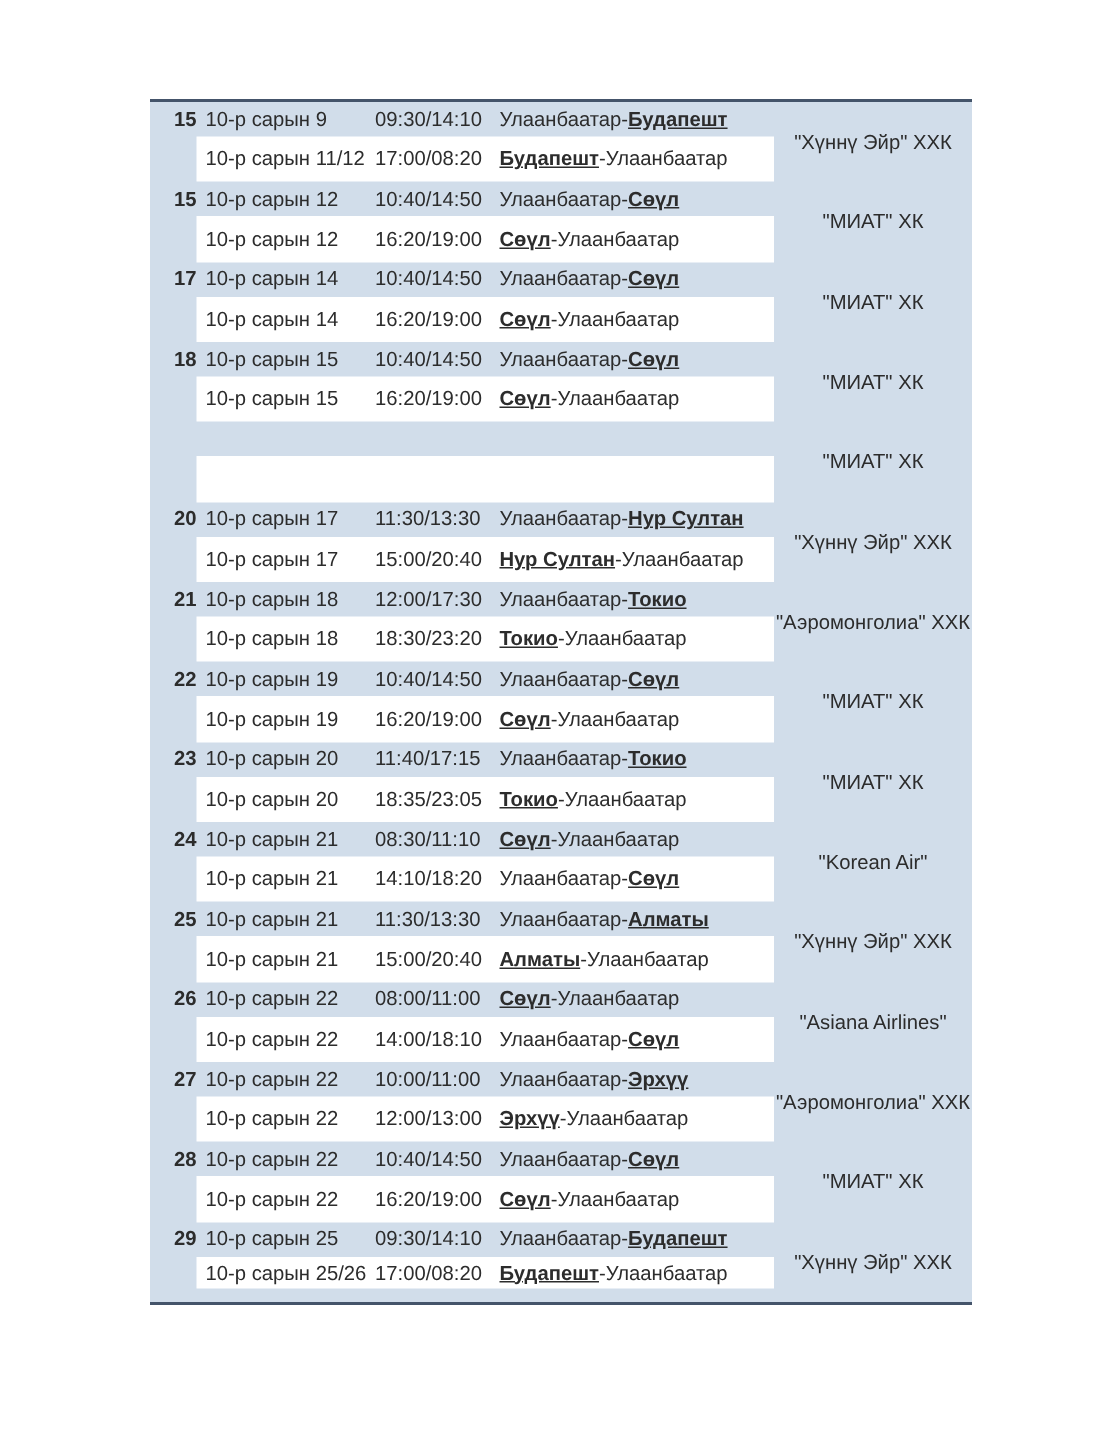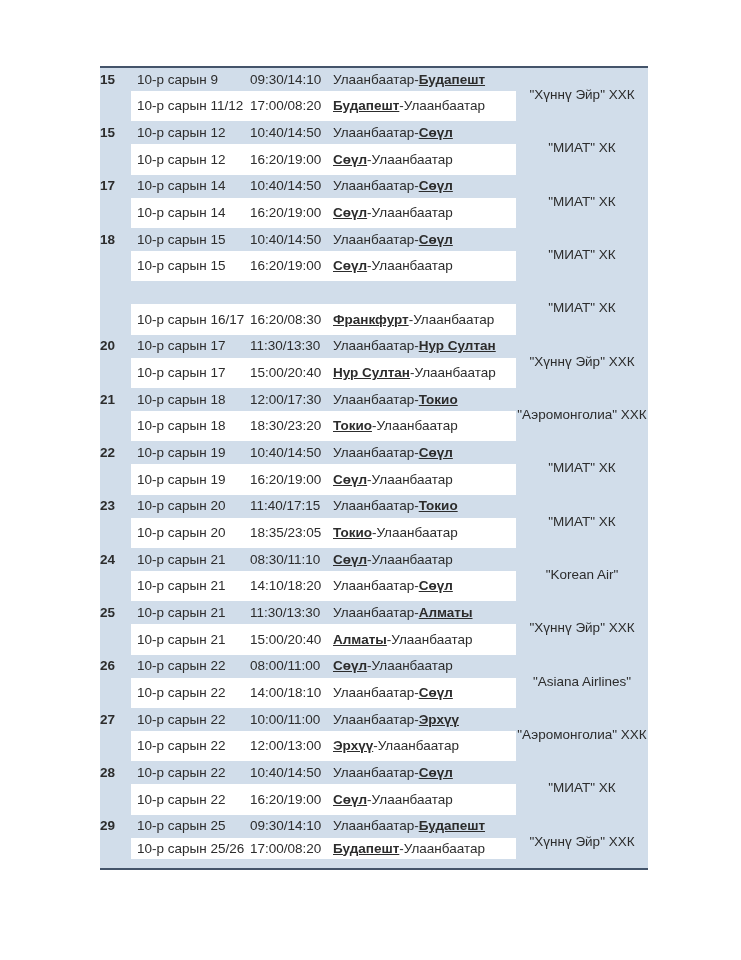--- a/index.html
+++ b/index.html
@@ -23,21 +23,21 @@
   }
   .pair.last .strip { bottom:9px; }
   .row-a, .row-b {
     position:absolute; left:0; width:548px;
     display:grid; grid-template-columns:31px 117px 84px 184px;
     align-items:center; font-size:13.5px; line-height:1;
   }
   .row-a { top:0; height:23px; }
   .row-b { top:23px; bottom:0; }
   .pair.last .row-b { bottom:9px; }
-  .cell-no { text-align:left; font-weight:bold; }
+  .cell-no { text-align:right; font-weight:bold; }
   .cell-date { padding-left:6px; white-space:nowrap; }
   .cell-time { padding-left:2px; white-space:nowrap; }
   .cell-route { padding-left:1px; white-space:nowrap; }
   .cell-route b { font-weight:bold;text-decoration:underline; }
   .cell-airline {
     position:absolute; left:416px; top:0; height:100%; width:132px;
     display:flex; align-items:center; justify-content:center;
     font-size:13.5px; text-align:center; white-space:nowrap;
   }
 </style>
@@ -104,26 +104,20 @@
       <div class="row-b">
         <div class="cell-no"></div>
         <div class="cell-date">10-р сарын 15</div>
         <div class="cell-time">16:20/19:00</div>
         <div class="cell-route"><div class="" style="display: inline;"></div><b>Сөүл</b><div class="" style="display: inline;">-Улаанбаатар</div></div>
       </div>
       <div class="cell-airline">"МИАТ" ХК</div>
     </div>
     <div class="pair">
       <div class="strip"></div>
-      <div class="row-b">
-        <div class="cell-no"></div>
-        <div class="cell-date">10-р сарын 16/17</div>
-        <div class="cell-time">16:20/08:30</div>
-        <div class="cell-route"><div class="" style="display: inline;"></div><b>Франкфурт</b><div class="" style="display: inline;">-Улаанбаатар</div></div>
-      </div>
       <div class="cell-airline">"МИАТ" ХК</div>
     </div>
     <div class="pair">
       <div class="strip"></div>
       <div class="row-a">
         <div class="cell-no">20</div>
         <div class="cell-date">10-р сарын 17</div>
         <div class="cell-time">11:30/13:30</div>
         <div class="cell-route"><div class="" style="display: inline;">Улаанбаатар-</div><b>Нур Султан</b><div class="" style="display: inline;"></div></div>
       </div>

